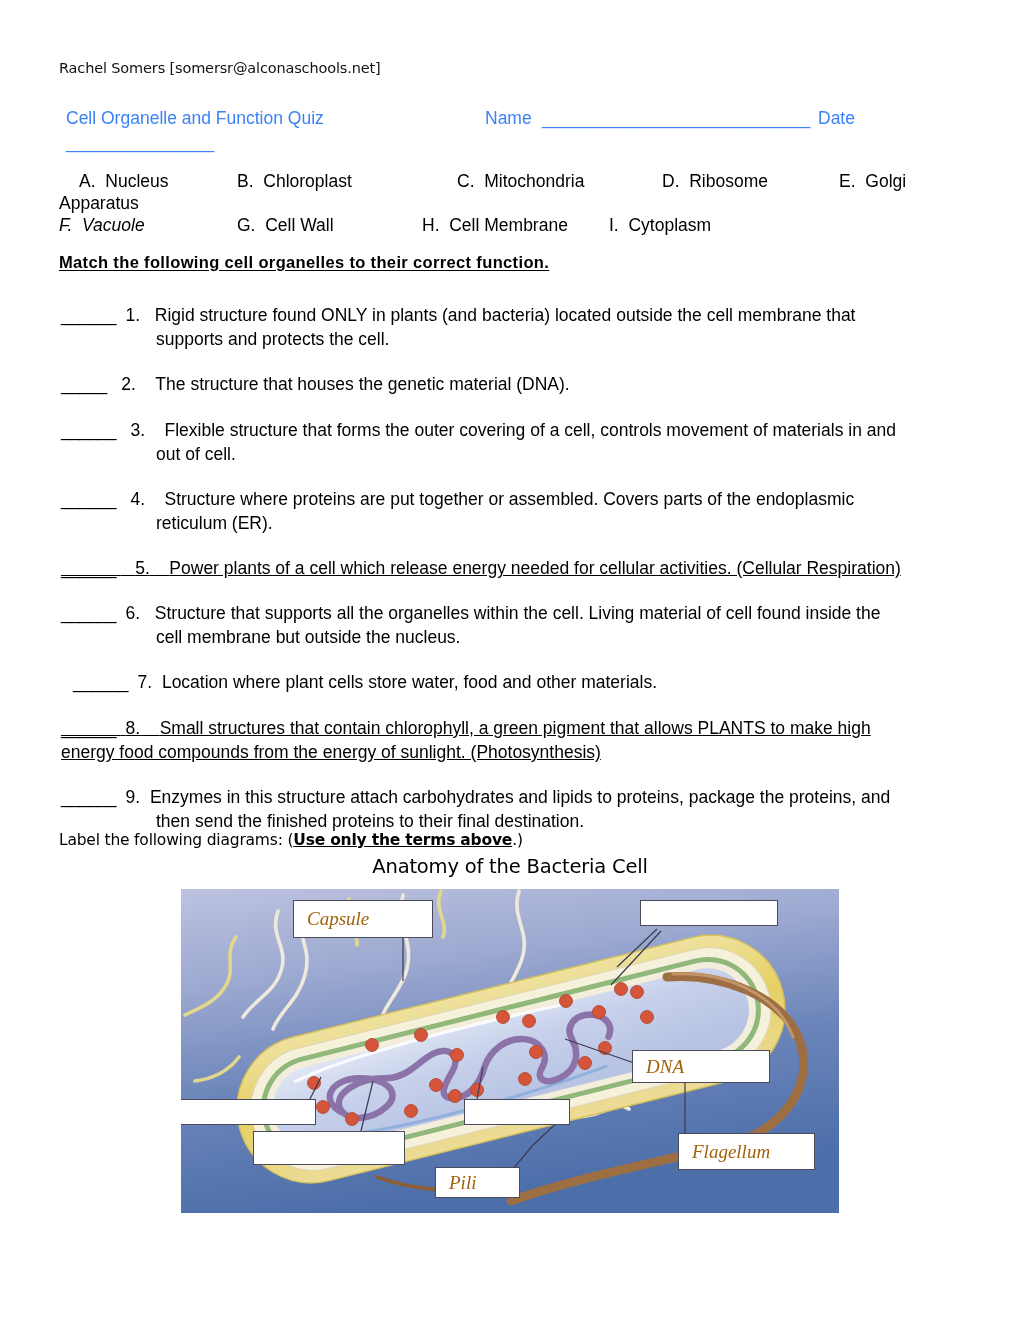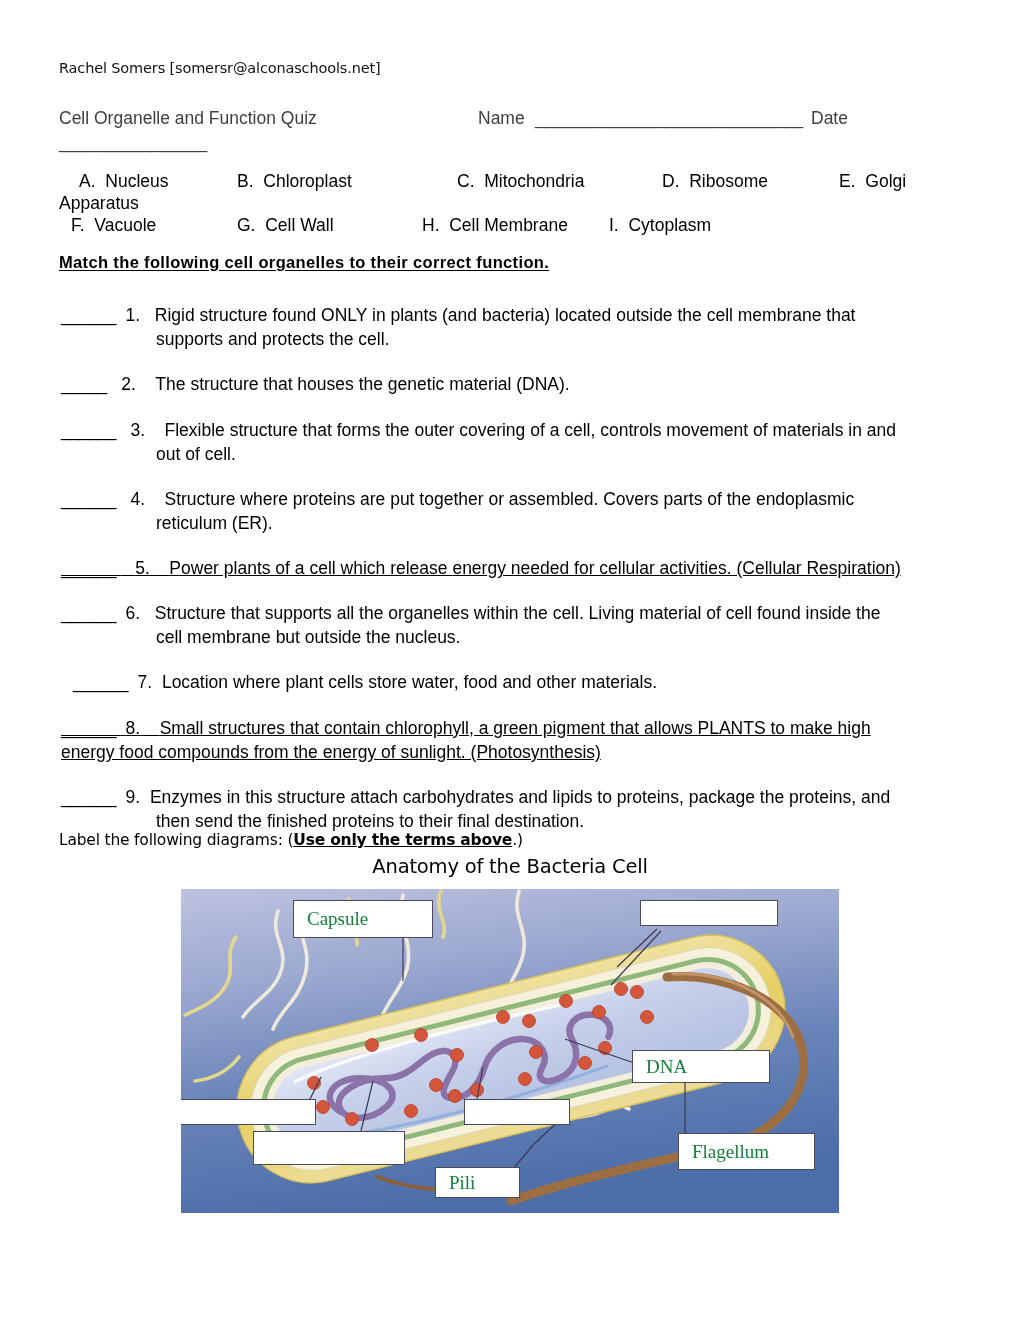--- a/index.html
+++ b/index.html
@@ -28,26 +28,26 @@
     left: 59px;
     top: 60px;
     font-family: "DejaVu Sans", sans-serif;
     font-size: 14.5px;
     letter-spacing: -0.15px;
     color: #111;
   }
 
   .title-line {
     position: absolute;
-    left: 59px;
+    left: 66px;
     top: 106px;
     width: 900px;
     font-size: 17.5px;
     line-height: 25px;
-    color: #404040;
+    color: #3b82f6;
   }
   .title-line .name-lbl { position: absolute; left: 419px; top: 0; }
   .title-line .blank-long { position: absolute; left: 476px; top: 0; letter-spacing: -0.5px; }
   .title-line .date-lbl { position: absolute; left: 752px; top: 0; }
   .title-line .blank-date { position: absolute; left: 0; top: 24px; letter-spacing: -0.5px; }
 
   .options {
     position: absolute;
     left: 59px;
     top: 170px;
@@ -136,24 +136,25 @@
   }
   .diagram svg { display: block; }
 
   .lbl-box {
     position: absolute;
     background: #ffffff;
     border: 1.3px solid #4a4a5a;
     box-sizing: border-box;
     font-family: "Liberation Serif", serif;
     font-size: 19px;
-    color: #15803d;
+    color: #a16207;
     display: flex;
     align-items: center;
     padding-left: 13px;
+    font-style: italic;
   }
 </style>
 </head>
 <body>
 
 <div class="page">
 
   <div class="email-header">Rachel Somers [somersr@alconaschools.net]</div>
 
   <div class="title-line">
@@ -179,21 +180,21 @@
         <span>D.</span>&nbsp;&nbsp;<span>Ribosome</span>
       </span>
       <span class="opt" style="left:780px;">
         <span>E.</span>&nbsp;&nbsp;<span>Golgi</span>
       </span>
     </div>
     <div class="wrapline">
       <span class="opt" style="left:0px;">Apparatus</span>
     </div>
     <div class="row">
-      <span class="opt" style="left:12px;">
+      <span class="opt" style="left:0px;font-style:italic;">
         <span>F.</span>&nbsp;&nbsp;<span>Vacuole</span>
       </span>
       <span class="opt" style="left:178px;">
         <span>G.</span>&nbsp;&nbsp;<span>Cell Wall</span>
       </span>
       <span class="opt" style="left:363px;">
         <span>H.</span>&nbsp;&nbsp;<span>Cell Membrane</span>
       </span>
       <span class="opt" style="left:550px;">
         <span>I.</span>&nbsp;&nbsp;<span>Cytoplasm</span>

